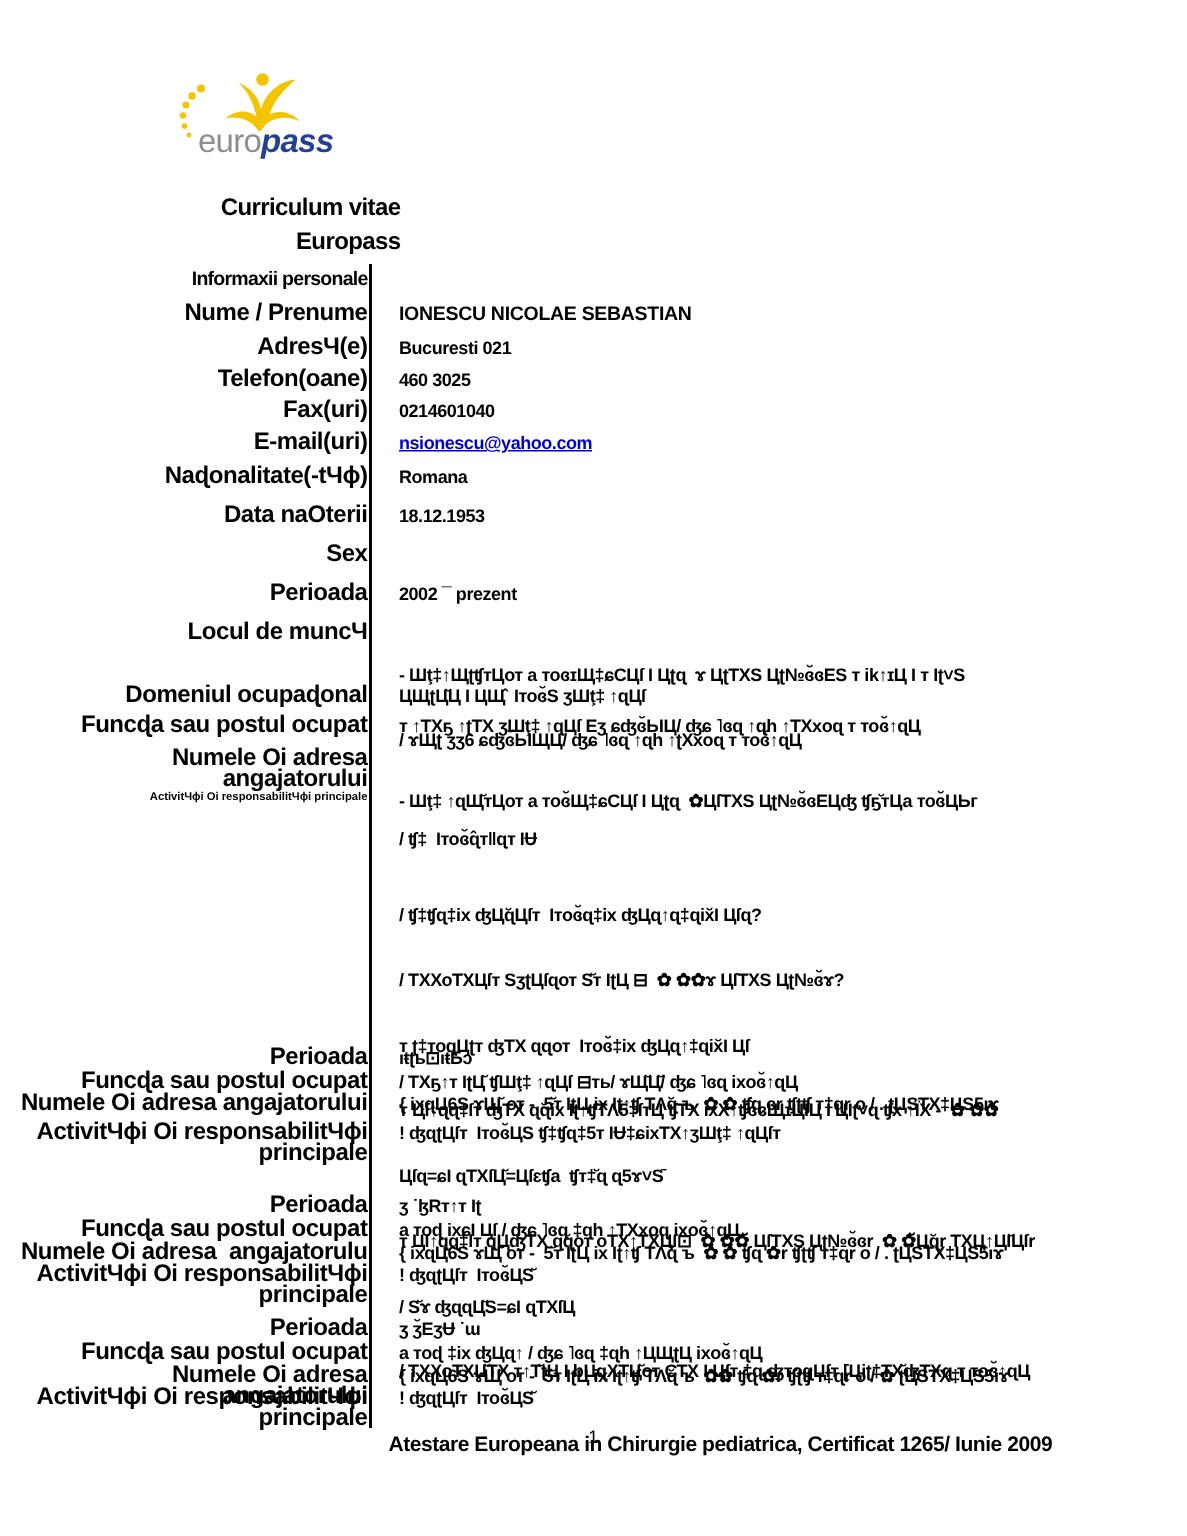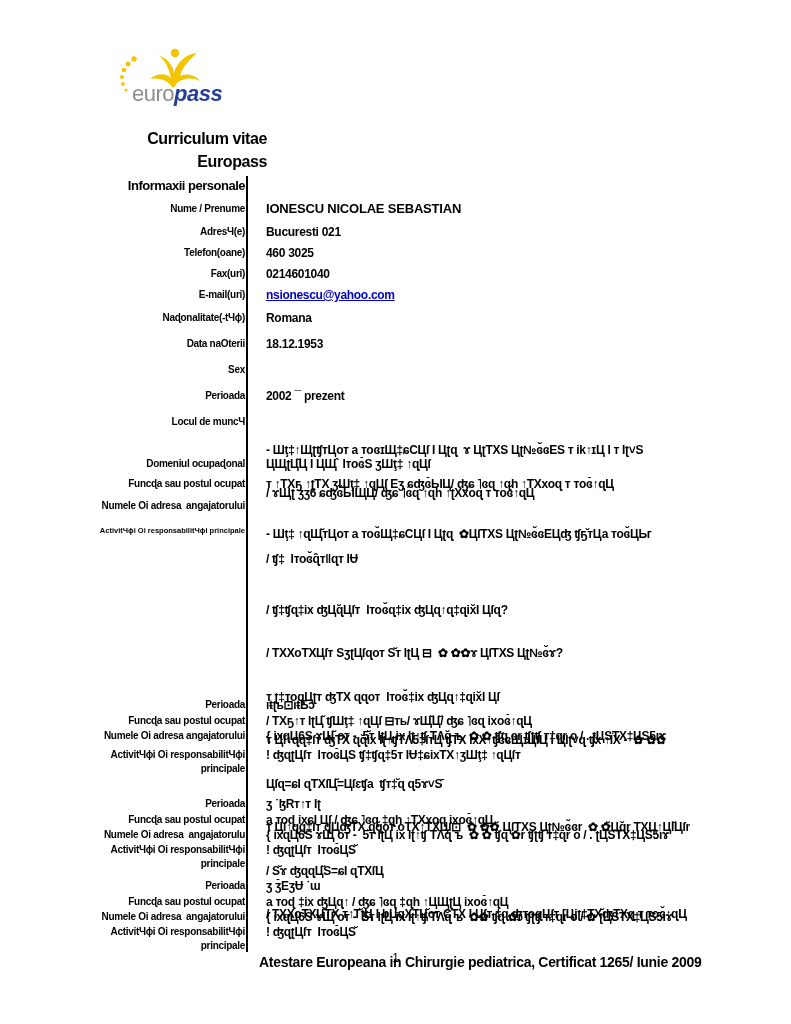--- a/index.html
+++ b/index.html
@@ -12,21 +12,21 @@
   .logo-euro{color:#8e8e8e;font-weight:400;}
   .logo-pass{color:#243f94;font-style:italic;font-weight:700;}
   
   .cv-title{position:absolute;left:0;top:127px;width:233px;text-align:right;
             font-size:16px;font-weight:700;letter-spacing:-0.4px;line-height:23px;padding-left:34px;}
   
   .divider{position:absolute;left:246px;top:176px;width:2px;height:776px;background:#000;}
   
   .row{position:absolute;left:0;width:791px;display:flex;align-items:flex-start;padding-left:11px;}
   .lbl{width:246px;text-align:right;padding-right:12px;box-sizing:border-box;
-       font-size:10px;font-weight:700;letter-spacing:-0.3px;line-height:14px;white-space:pre-wrap;}
+       font-size:16px;font-weight:700;letter-spacing:-0.3px;line-height:14px;white-space:pre-wrap;}
   .lbl .l2{display:block;}
   .val{flex:1;padding-left:9px;font-size:12px;font-weight:700;letter-spacing:-0.3px;
        line-height:14px;white-space:pre;overflow:hidden;}
   .header-lbl{font-size:13px;letter-spacing:-0.5px;}
   .name-val{font-size:13px;letter-spacing:-0.2px;}
   .email-link{color:#0000cc;text-decoration:underline;cursor:pointer;}
   .small-lbl{font-size:7.5px;letter-spacing:0;padding-top:2px;line-height:9px;}
   .garb{line-height:15.5px;}
   .gap{margin-top:7px;}
   .act-block{white-space:pre;}

